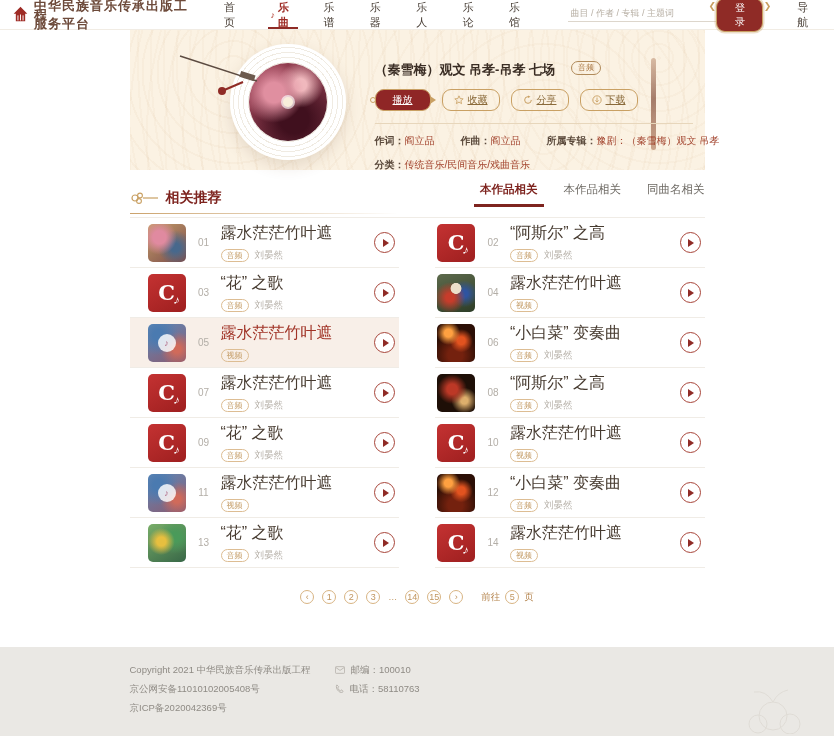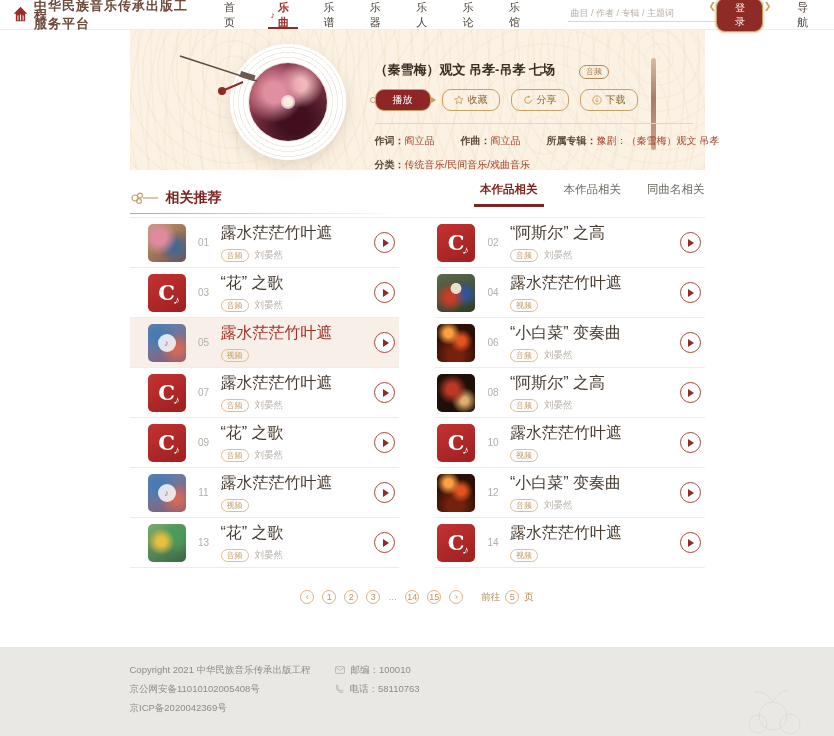--- a/index.html
+++ b/index.html
@@ -38,25 +38,25 @@
   .disc-photo{position:absolute;inset:19px;border-radius:50%;background:
     radial-gradient(circle at 32% 38%, #e08fa0 0 14%, transparent 42%),
     radial-gradient(circle at 66% 28%, #f0b8bd 0 8%, transparent 30%),
     radial-gradient(circle at 58% 72%, #40101e 0 20%, transparent 62%),
     linear-gradient(140deg,#a04458,#5f2433);}
   .disc-hole{position:absolute;left:50%;top:50%;width:10px;height:10px;margin:-5px 0 0 -5px;background:#f8eedb;border-radius:50%;box-shadow:0 0 0 2px rgba(255,255,255,.65);}
   .arm{position:absolute;left:0;top:0;pointer-events:none;}
   .scroll-rod{position:absolute;right:49px;top:28px;width:5px;height:92px;border-radius:3px;opacity:.75;
     background:linear-gradient(180deg,#cda98f,#8a5744 45%,#bb8a6e);}
   .hero-content{position:absolute;left:245px;top:31px;width:325px;}
-  .h-title-row{display:flex;align-items:flex-end;gap:24px;}
+  .h-title-row{display:flex;align-items:flex-start;gap:16px;}
   .h-title{font-size:13px;font-weight:bold;color:#3a2d24;}
   .h-badge{border:1px solid #b08a5a;color:#a8743f;border-radius:8px;font-size:8px;padding:1px 6px;line-height:10px;}
   .btn-row{display:flex;gap:11px;margin-top:10px;align-items:center;}
-  .btn{font-size:10px;border-radius:9px;padding:3px 11px;display:flex;align-items:center;gap:4px;cursor:pointer;font-family:inherit;background:transparent;}
+  .btn{font-size:10px;border-radius:9px;padding:3px 11px;display:flex;align-items:center;gap:4px;cursor:pointer;font-family:inherit;background:transparent;text-decoration:underline;}
   .btn-play{background:#8f2626;color:#fff;border:1px solid #c9a063;padding:3px 17px;position:relative;}
   .btn-play::after{content:"";position:absolute;right:-6px;top:50%;margin-top:-4px;border-left:6px solid #c9a063;border-top:4px solid transparent;border-bottom:4px solid transparent;}
   .btn-play::before{content:"";position:absolute;left:-6px;top:50%;margin-top:-3px;width:6px;height:6px;border:1.5px solid #c9a063;border-radius:50%;box-sizing:border-box;}
   .btn-ghost{border:1px solid #c9a063;color:#8a6a3a;}
   .btn-ghost svg{display:block;}
   .h-divider{margin-top:12px;width:318px;border-top:1px solid #e7d6bb;}
   .meta-row{display:flex;margin-top:10px;font-size:10px;gap:0;}
   .meta-row .pair{margin-right:26px;white-space:nowrap;}
   .lbl{color:#5b4a3c;font-weight:bold;}
   .val{color:#a3452f;}

